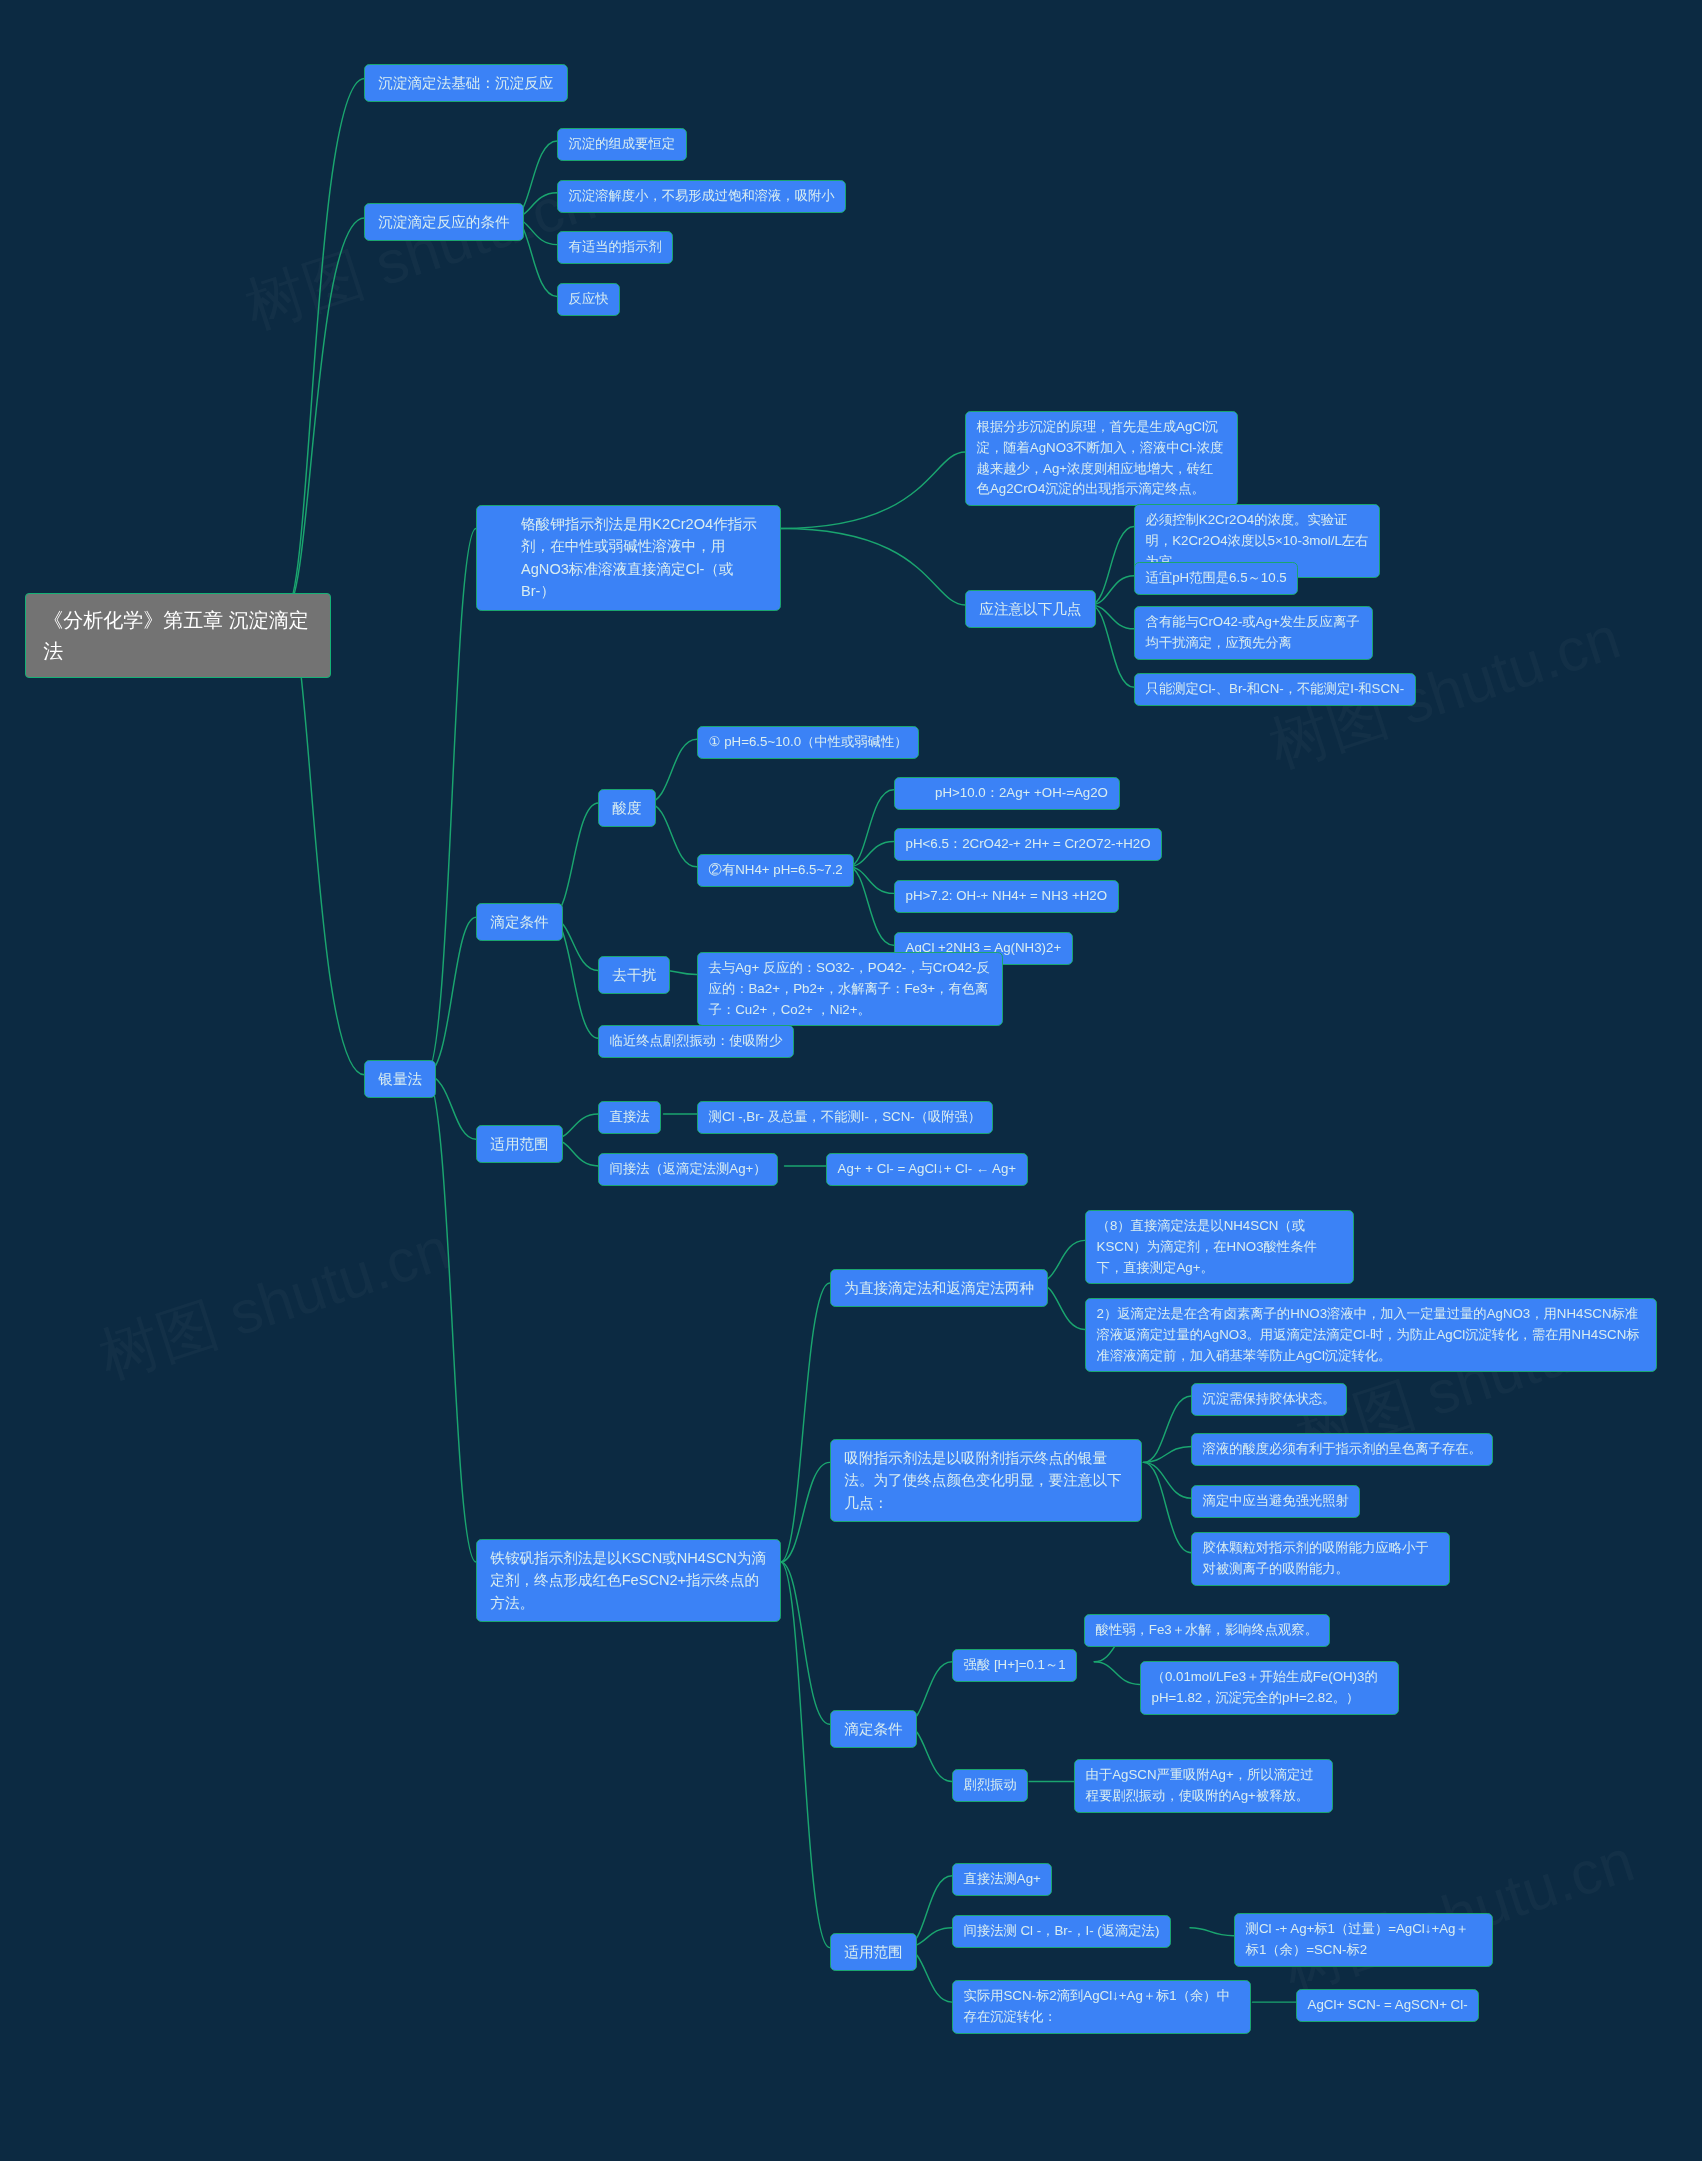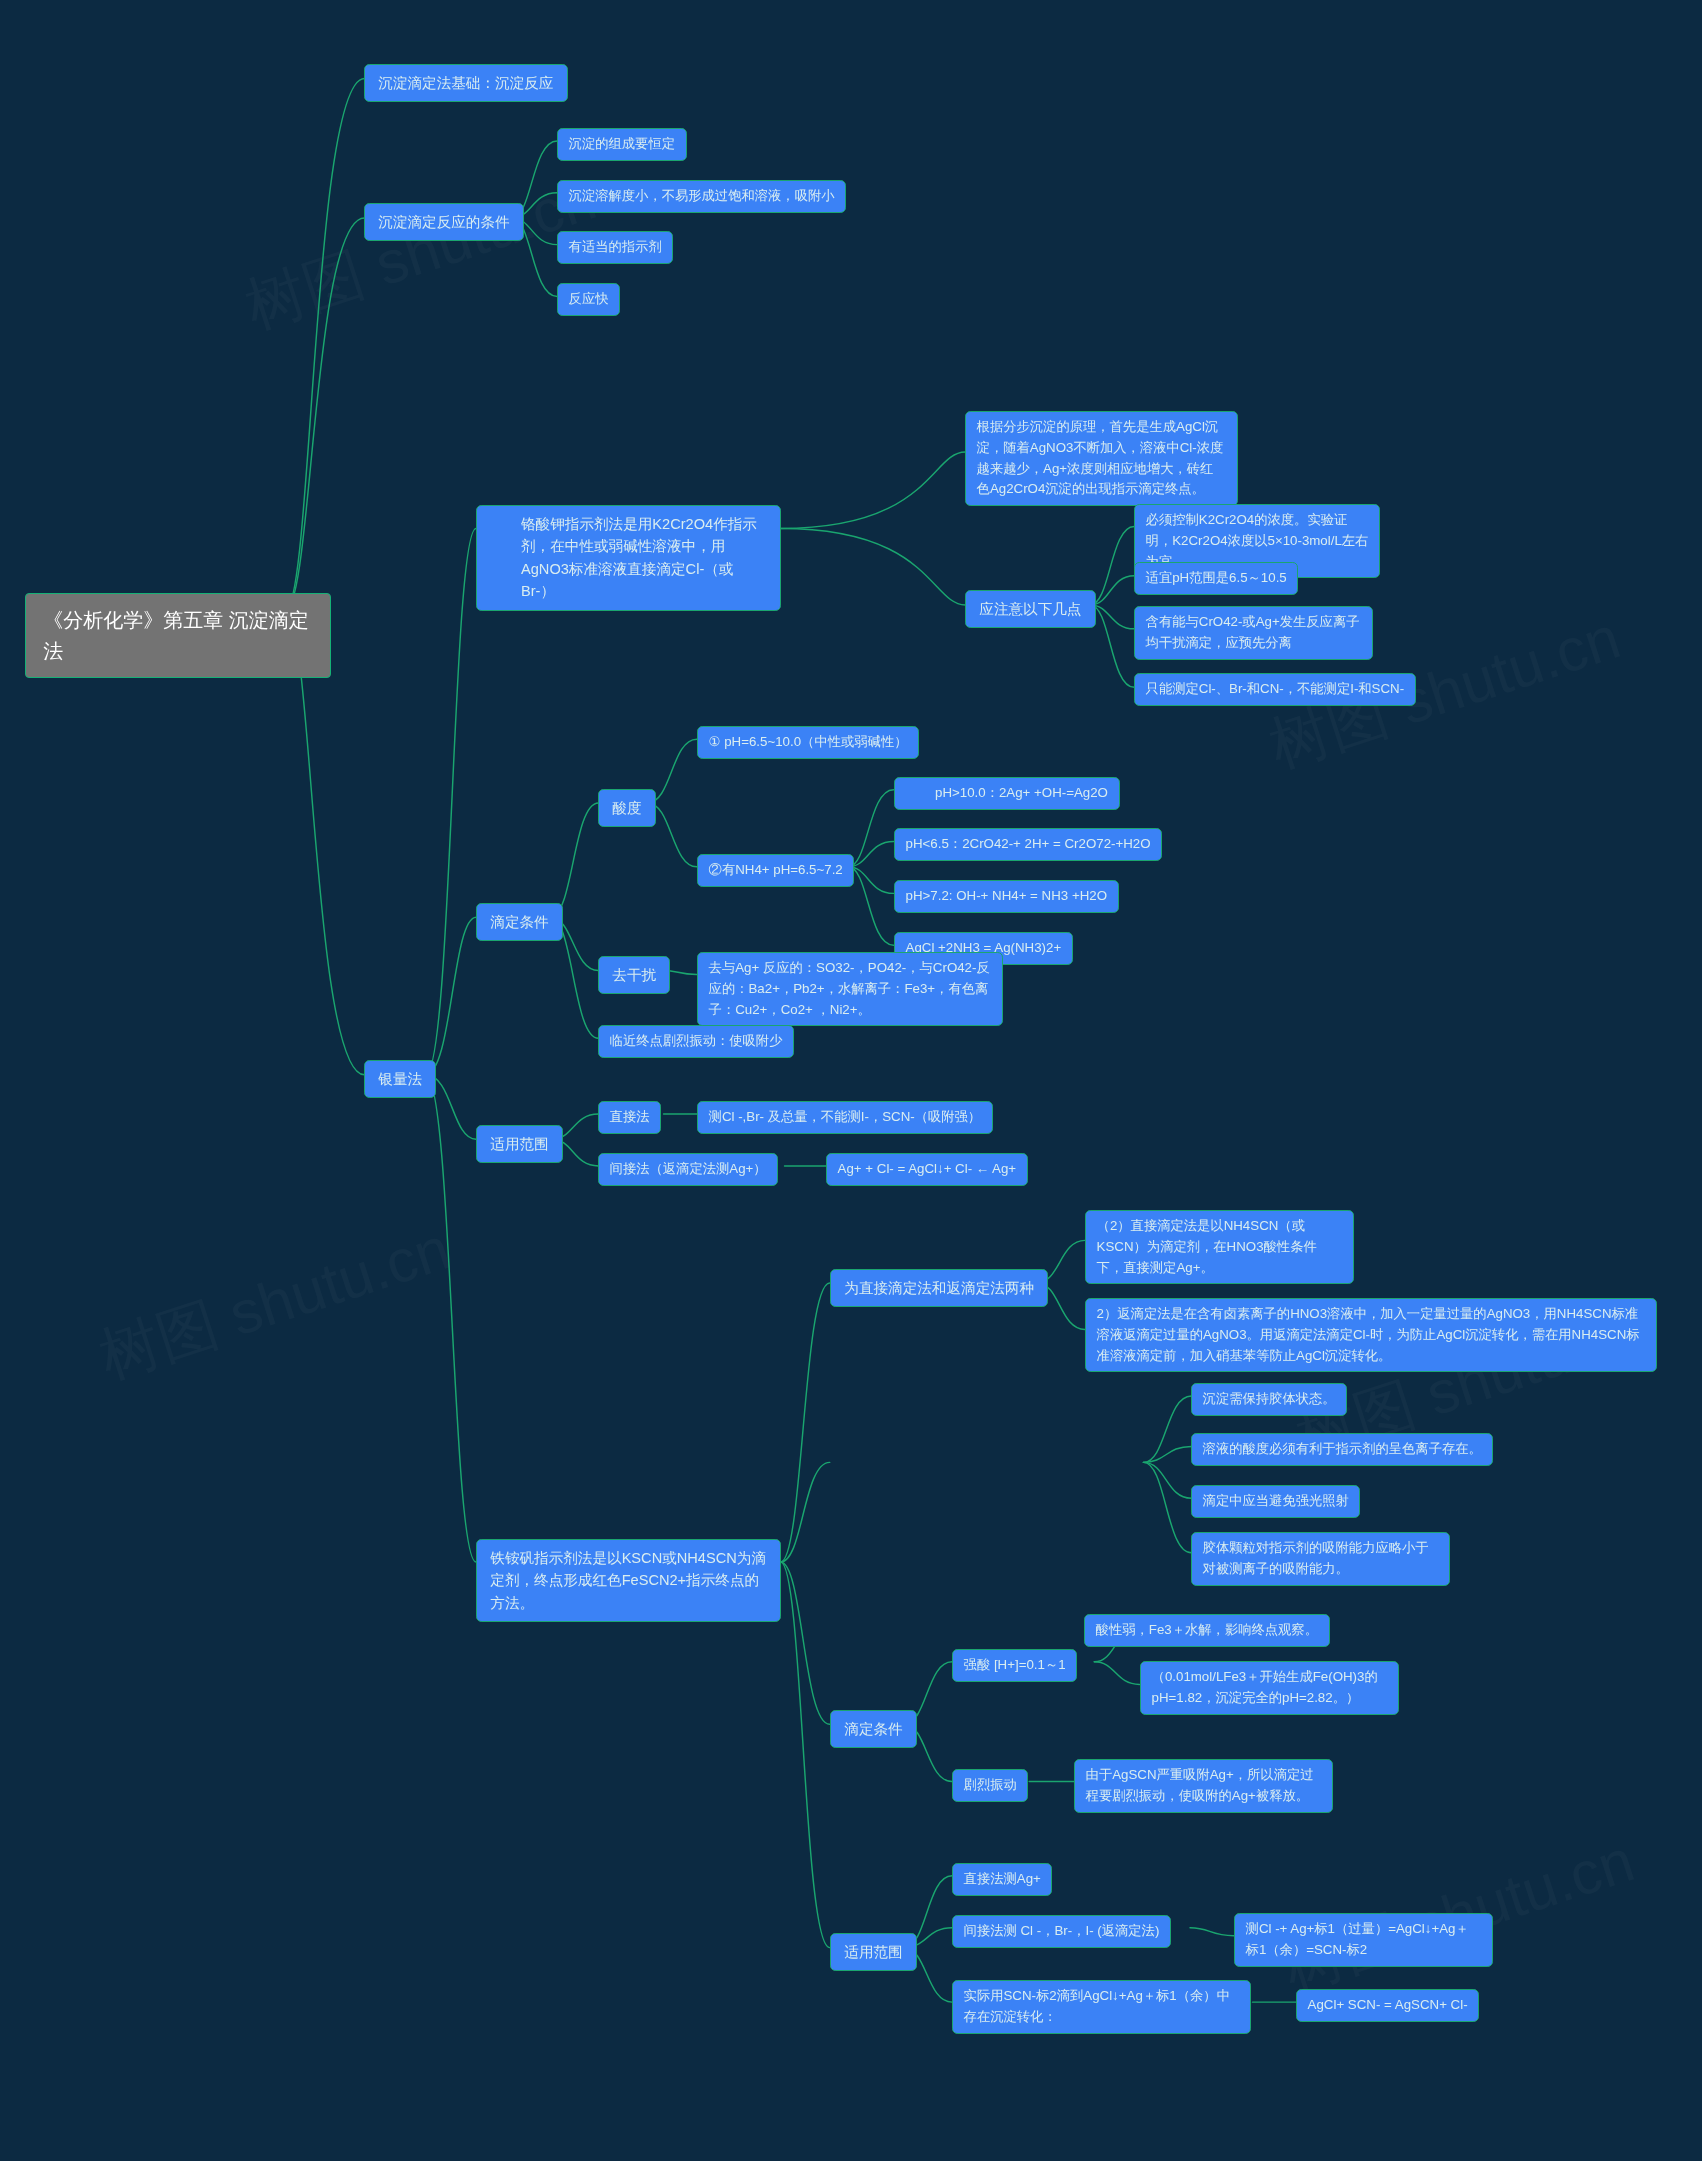--- a/index.html
+++ b/index.html
@@ -182,23 +182,24 @@
   <div class="node small" style="left:894px; top:880px;">pH&gt;7.2: OH-+ NH4+ = NH3 +H2O</div>
   <div class="node small" style="left:894px; top:932px;">AgCl +2NH3 = Ag(NH3)2+</div>
   <div class="node small" style="left:697px; top:952px; max-width:306px;">去与Ag+ 反应的：SO32-，PO42-，与CrO42-反应的：Ba2+，Pb2+，水解离子：Fe3+，有色离子：Cu2+，Co2+ ，Ni2+。</div>
 
   <div class="node small" style="left:598px; top:1101px;">直接法</div>
   <div class="node small" style="left:697px; top:1101px;">测Cl -,Br- 及总量，不能测I-，SCN-（吸附强）</div>
   <div class="node small" style="left:598px; top:1153px;">间接法（返滴定法测Ag+）</div>
   <div class="node small" style="left:826px; top:1153px;">Ag+ + Cl- = AgCl↓+ Cl- ← Ag+</div>
 
   <div class="node" style="left:830px; top:1269px;">为直接滴定法和返滴定法两种</div>
-  <div class="node small" style="left:1085px; top:1210px; max-width:269px;">（2）直接滴定法是以NH4SCN（或KSCN）为滴定剂，在HNO3酸性条件下，直接测定Ag+。</div>
+  <div class="node small" style="left:1085px; top:1210px; max-width:269px;">（8）直接滴定法是以NH4SCN（或KSCN）为滴定剂，在HNO3酸性条件下，直接测定Ag+。</div>
   <div class="node small" style="left:1085px; top:1298px; max-width:572px;">2）返滴定法是在含有卤素离子的HNO3溶液中，加入一定量过量的AgNO3，用NH4SCN标准溶液返滴定过量的AgNO3。用返滴定法滴定Cl-时，为防止AgCl沉淀转化，需在用NH4SCN标准溶液滴定前，加入硝基苯等防止AgCl沉淀转化。</div>
 
+  <div class="node" style="left:830px; top:1439px; max-width:312px;">吸附指示剂法是以吸附剂指示终点的银量法。为了使终点颜色变化明显，要注意以下几点：</div>
   <div class="node small" style="left:1191px; top:1383px;">沉淀需保持胶体状态。</div>
   <div class="node small" style="left:1191px; top:1433px;">溶液的酸度必须有利于指示剂的呈色离子存在。</div>
   <div class="node small" style="left:1191px; top:1485px;">滴定中应当避免强光照射</div>
   <div class="node small" style="left:1191px; top:1532px; max-width:259px;">胶体颗粒对指示剂的吸附能力应略小于对被测离子的吸附能力。</div>
 
   <div class="node" style="left:830px; top:1710px;">滴定条件</div>
   <div class="node small" style="left:952px; top:1649px;">强酸 [H+]=0.1～1</div>
   <div class="node small" style="left:1084px; top:1614px;">酸性弱，Fe3＋水解，影响终点观察。</div>
   <div class="node small" style="left:1140px; top:1661px; max-width:259px;">（0.01mol/LFe3＋开始生成Fe(OH)3的pH=1.82，沉淀完全的pH=2.82。）</div>
   <div class="node small" style="left:952px; top:1769px;">剧烈振动</div>

